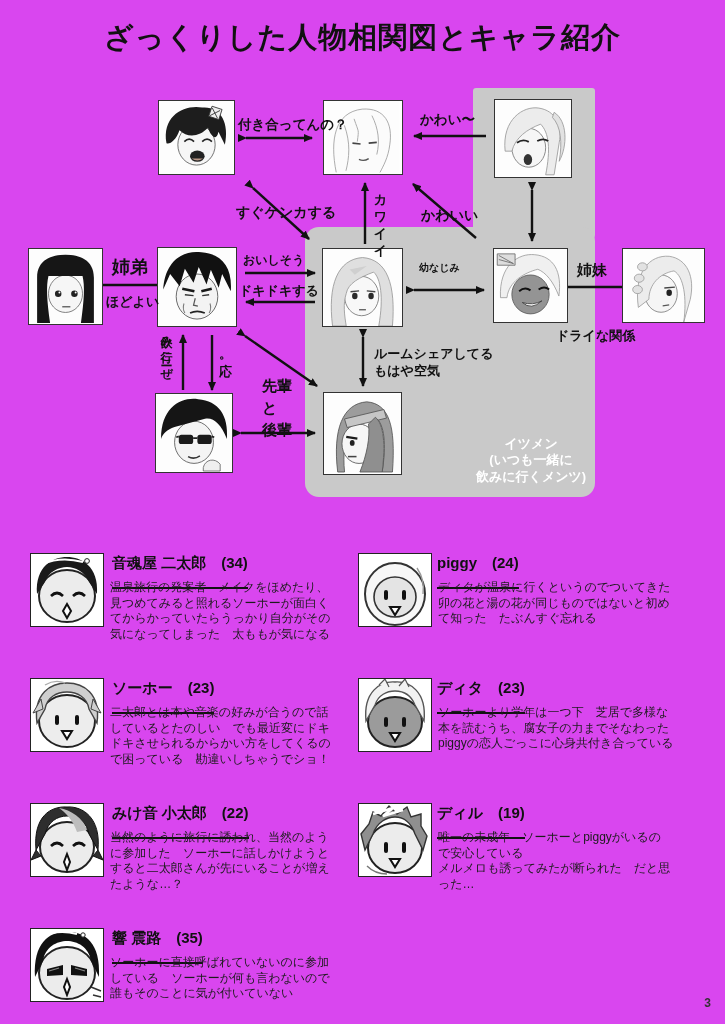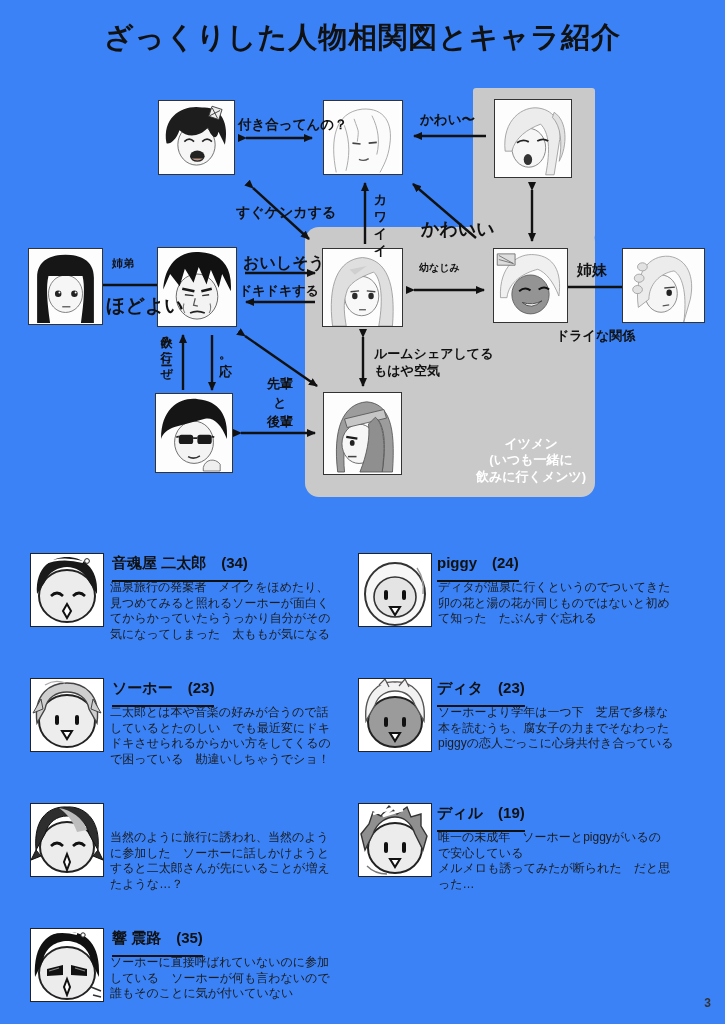--- a/index.html
+++ b/index.html
@@ -1,33 +1,33 @@
 <!DOCTYPE html>
 <html><head>
 <meta charset="utf-8">
 <style>
   html,body{margin:0;padding:0;background:#e8e8e8;}
-  .page{position:relative;width:725px;height:1024px;background:#3b82f6;overflow:hidden;
+  .page{position:relative;width:725px;height:1024px;background:#d946ef;overflow:hidden;
         font-family:"Liberation Sans","DejaVu Sans",sans-serif;color:#111;}
   .title{position:absolute;left:0;top:18px;width:725px;text-align:center;
          font-size:29px;font-weight:800;letter-spacing:1px;}
   
   .diagram{position:absolute;left:0;top:80px;width:723px;height:450px;}
   .gray{position:absolute;background:#c9c9c9;}
   .pt{position:absolute;border:1.5px solid #333;background:#fff;box-sizing:border-box;}
   .pt svg{display:block;width:100%;height:100%;}
   .lb{position:absolute;font-weight:700;font-size:13px;line-height:1.3;color:#111;white-space:nowrap;}
   .vert{writing-mode:vertical-rl;letter-spacing:2px;}
   .arrows{position:absolute;left:0;top:0;pointer-events:none;}
   .itsumen{position:absolute;color:#ffffff;font-weight:700;font-size:13px;line-height:1.25;text-align:center;}
   
   .avatar{position:absolute;width:74px;height:74px;border:1.5px solid #222;background:#fff;box-sizing:border-box;}
   .avatar svg{display:block;width:100%;height:100%;}
   .bio-name{position:absolute;font-size:15px;font-weight:800;border-bottom:2px solid #111;
-            padding-bottom:7px;white-space:nowrap;}
+            padding-bottom:14px;white-space:nowrap;}
   .bio-text{position:absolute;font-size:12px;line-height:1.3;white-space:pre-line;color:#1c1c1c;}
   .pagenum{position:absolute;right:14px;bottom:14px;font-size:12px;color:#333;font-weight:600;}
 </style>
 </head>
 <body>
 
 <div class="page">
 
   <div class="title">ざっくりした人物相関図とキャラ紹介</div>
 
@@ -178,31 +178,31 @@
         <path d="M26,49 L39,51" stroke="#1a1a1a" stroke-width="2.6"></path>
         <ellipse cx="33" cy="56" rx="2.8" ry="3.4" fill="#222"></ellipse>
         <path d="M28,72 L38,72" stroke="#444" stroke-width="1.8"></path>
       </svg>
     </div>
 
     <div class="lb" style="left:238px;top:36px;font-size:13.5px">付き合ってんの？</div>
     <div class="lb" style="left:420px;top:31px;font-size:13.5px">かわい〜</div>
     <div class="lb" style="left:236px;top:123px;font-size:14px">すぐケンカする</div>
     <div class="lb vert" style="left:371px;top:105px;font-size:13px">カワイイ</div>
-    <div class="lb" style="left:421px;top:138px;font-size:18px">かわいい</div>
-    <div class="lb" style="left:112px;top:176px;font-size:11px">姉弟</div>
-    <div class="lb" style="left:106px;top:214px;font-size:19px">ほどよい</div>
-    <div class="lb" style="left:243px;top:173px;font-size:16px">おいしそう</div>
+    <div class="lb" style="left:421px;top:126px;font-size:14px">かわいい</div>
+    <div class="lb" style="left:112px;top:176px;font-size:18px">姉弟</div>
+    <div class="lb" style="left:106px;top:214px;font-size:13px">ほどよい</div>
+    <div class="lb" style="left:243px;top:173px;font-size:12px">おいしそう</div>
     <div class="lb" style="left:239px;top:203px;font-size:13px">ドキドキする</div>
     <div class="lb" style="left:419px;top:181px;font-size:10px">幼なじみ</div>
     <div class="lb" style="left:577px;top:180px;font-size:15px">姉妹</div>
     <div class="lb" style="left:556px;top:248px;font-size:13px">ドライな関係</div>
     <div class="lb vert" style="left:158px;top:247px;font-size:12px;letter-spacing:1px">飲み行こーぜ</div>
     <div class="lb vert" style="left:216px;top:273px;font-size:13px">応。</div>
-    <div class="lb" style="left:262px;top:295px;width:36px;text-align:center;font-size:13px;line-height:1.45">
+    <div class="lb" style="left:262px;top:295px;width:36px;text-align:left;font-size:15px;line-height:1.45">
       <span>先輩</span><br>
       <span>と</span><br>
       <span>後輩</span>
     </div>
     <div class="lb" style="left:374px;top:266px;font-size:13px">
       <span>ルームシェアしてる</span><br>
       <span>もはや空気</span>
     </div>
     <div class="itsumen" style="left:476px;top:356px">
       <span>イツメン</span><br>
@@ -281,20 +281,21 @@
   <div class="avatar" style="left:30px;top:803px">
     <svg viewBox="0 0 72 72">
         <rect width="72" height="72" fill="#fff"></rect>
       <ellipse cx="36" cy="43" rx="27" ry="25" fill="#ececec" stroke="#222" stroke-width="2"></ellipse>
       <path d="M5,46 C2,12 20,2 36,3 C52,2 70,14 67,46 L58,30 C56,18 46,12 36,12 C26,12 17,18 14,30 Z M5,46 L0,56 L10,52 Z M67,46 L72,56 L62,52 Z" fill="#2e2e2e" stroke="#111"></path>
       <path d="M28,4 C40,6 52,14 56,26 L46,28 C42,16 34,8 28,4 Z" fill="#bdbdbd"></path>
       <path d="M20,42 Q26,36 32,42 M42,42 Q48,36 54,42" stroke="#111" stroke-width="2.6" fill="none"></path>
       <path d="M36,50 L39,58 L36,66 L33,58 Z" fill="#fff" stroke="#111" stroke-width="2"></path>
     </svg>
   </div>
+  <div class="bio-name" style="left:112px;top:804px">みけ音 小太郎　(22)</div>
   <div class="bio-text" style="left:110px;top:830px;width:228px">当然のように旅行に誘われ、当然のよう
 に参加した　ソーホーに話しかけようと
 すると二太郎さんが先にいることが増え
 たような…？</div>
 
   <div class="avatar" style="left:358px;top:803px">
     <svg viewBox="0 0 72 72">
         <rect width="72" height="72" fill="#fff"></rect>
       <ellipse cx="36" cy="44" rx="27" ry="25" fill="#ececec" stroke="#222" stroke-width="2"></ellipse>
       <path d="M6,46 L2,30 L10,20 L14,8 L22,12 L30,2 L38,10 L48,3 L52,13 L62,10 L62,22 L68,32 L64,46 L56,30 C52,18 44,13 36,13 C28,13 18,18 14,30 Z" fill="#8f8f8f" stroke="#333" stroke-width="1.4"></path>

